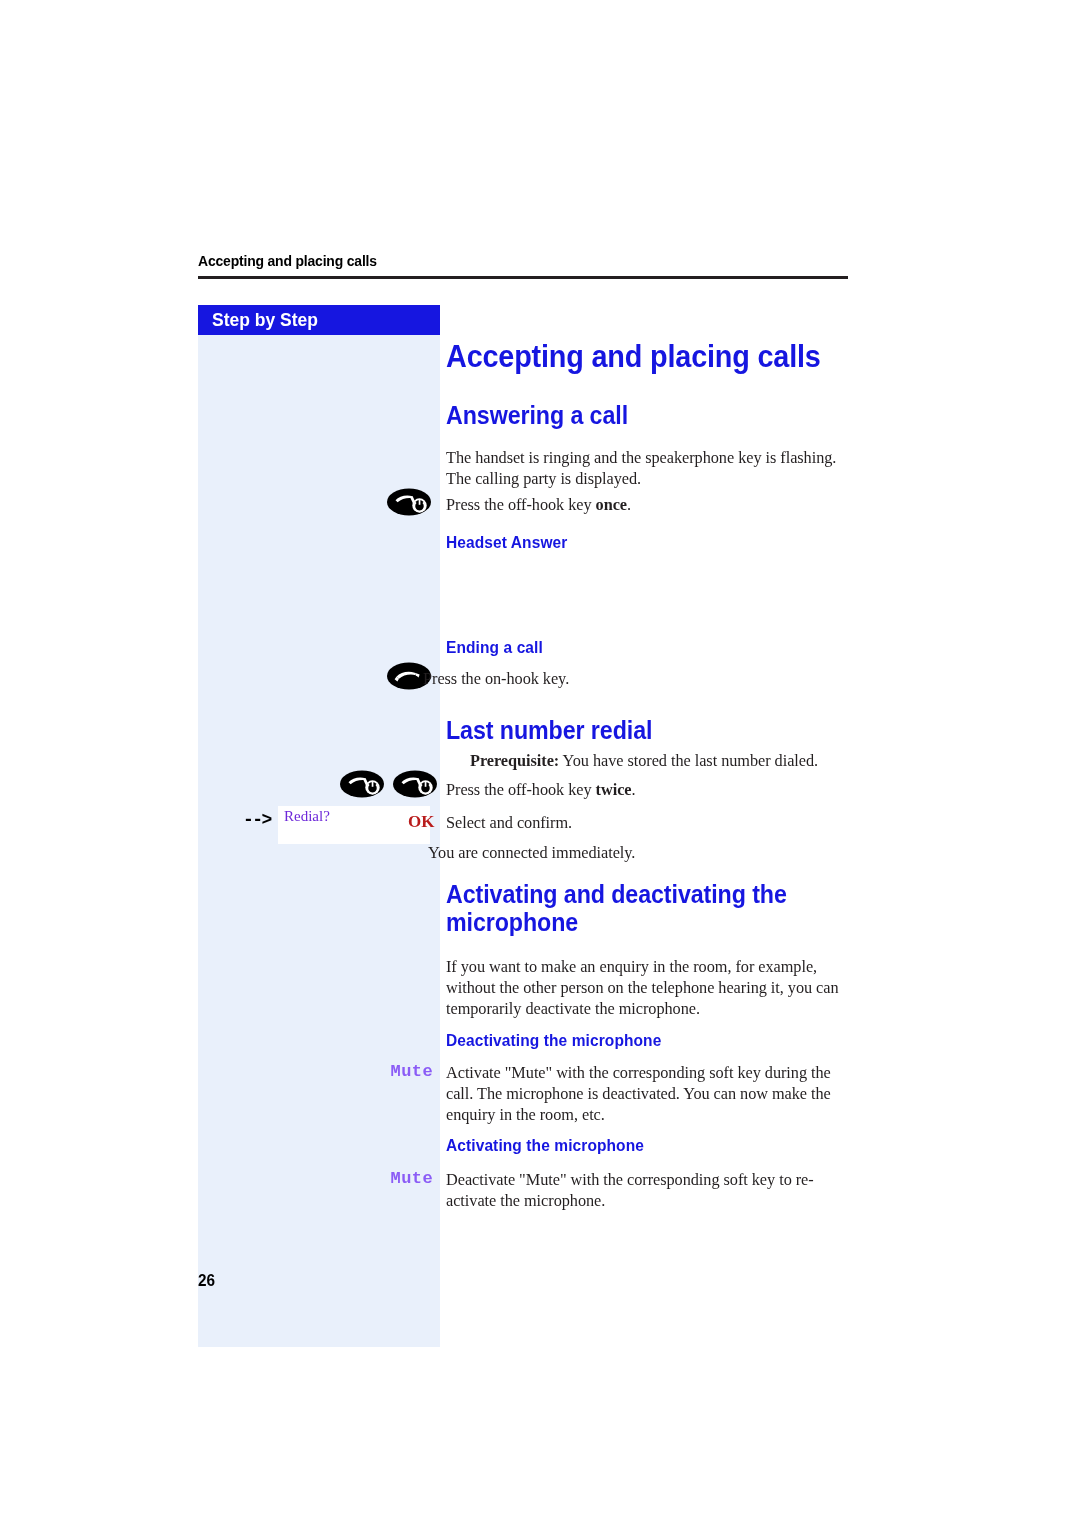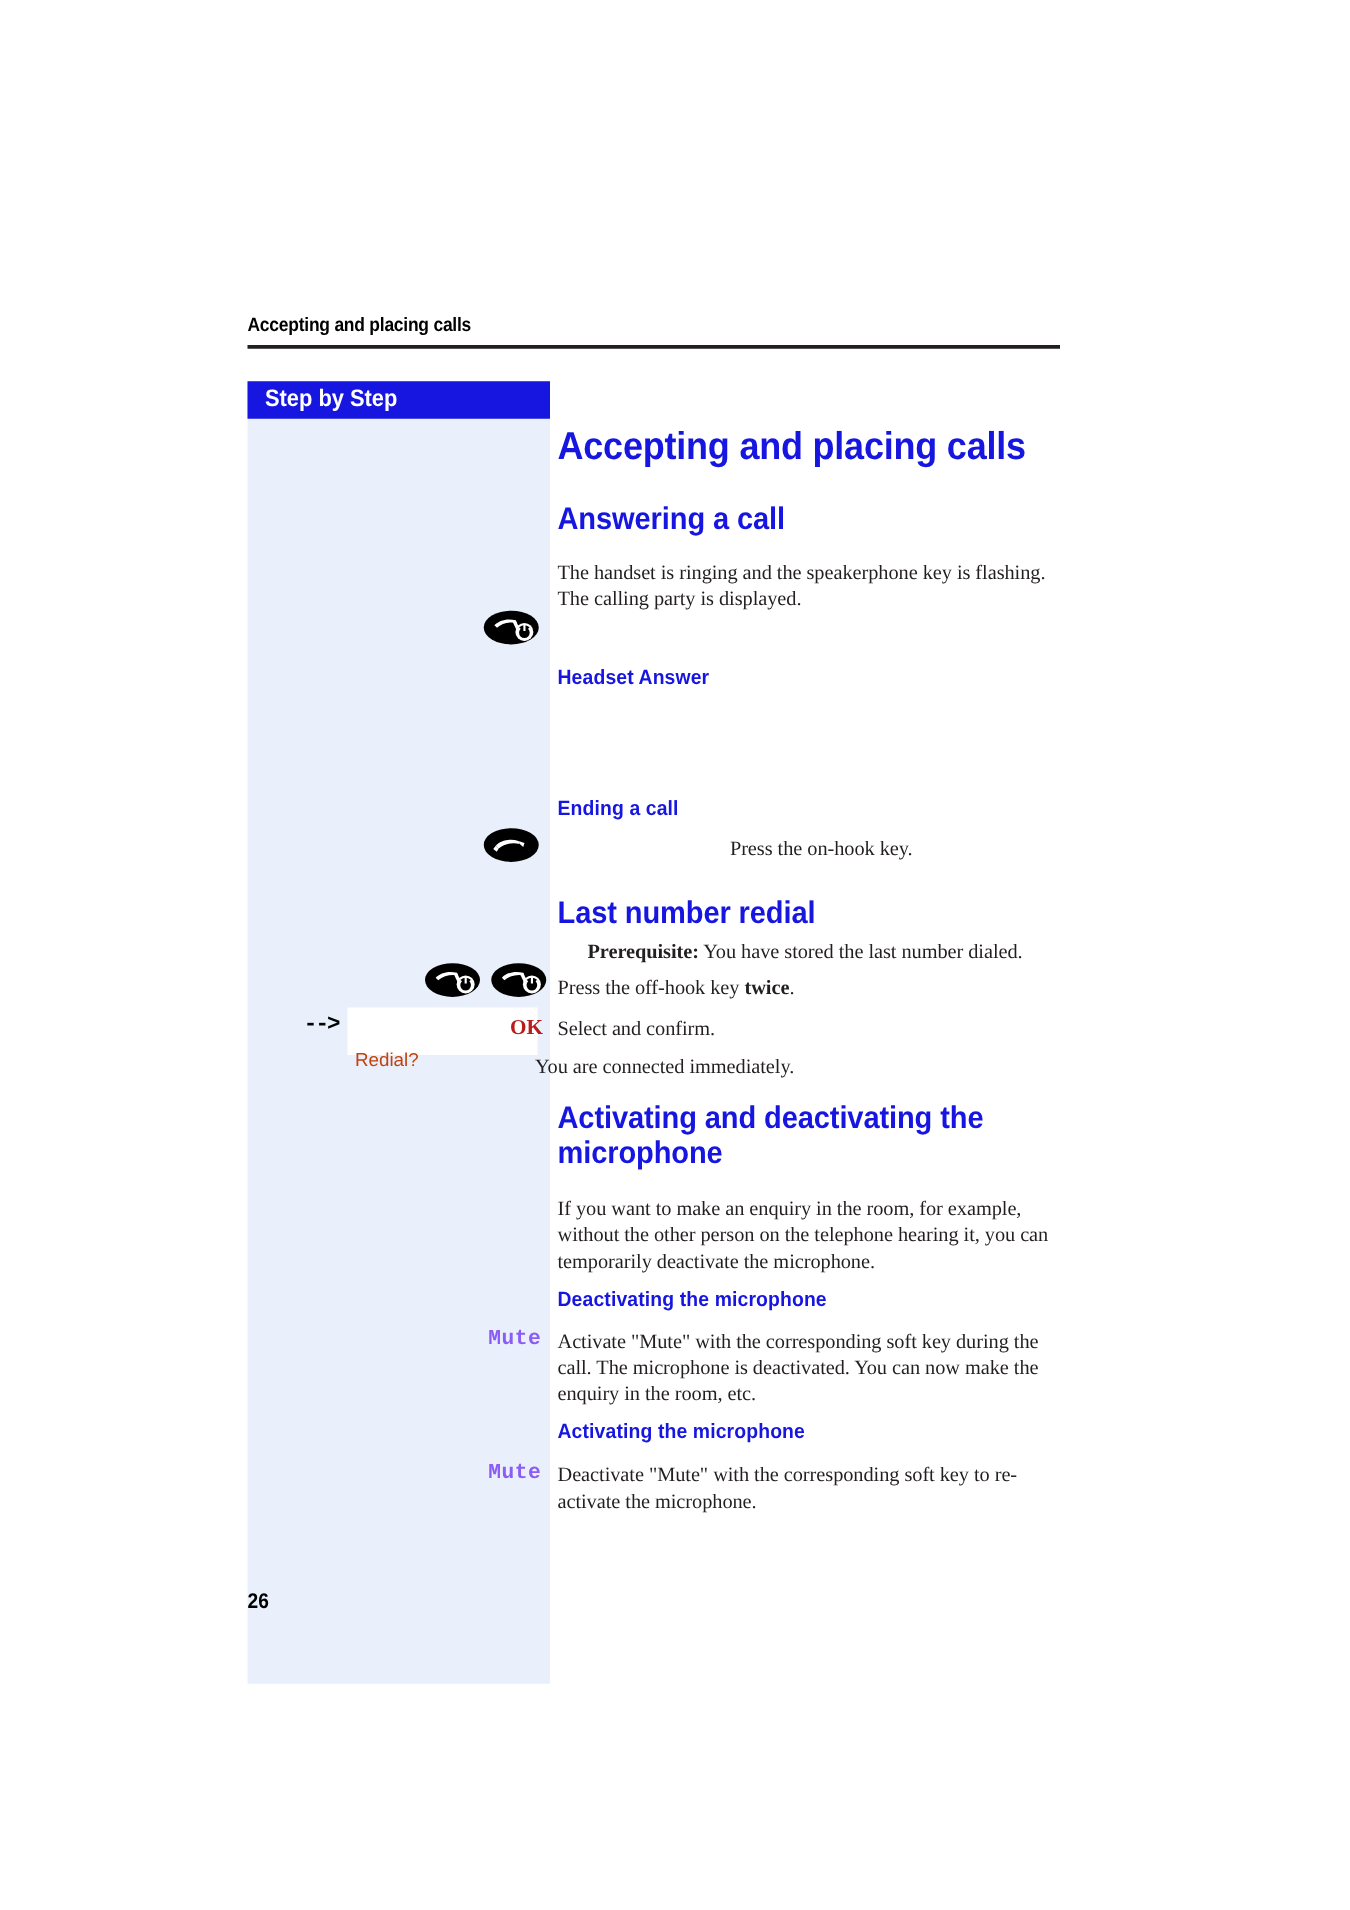--- a/index.html
+++ b/index.html
@@ -139,25 +139,24 @@
   
   .display-box {
     position: absolute;
     background: #ffffff;
     border: 0;
   }
   .display-box-label {
     position: absolute;
     left: 6px;
     top: 2px;
-    font-family: Liberation Sans, sans-serif;
+    font-family: Liberation Serif, serif;
     font-size: 15px;
-    color: #c2410c;
-    white-space: nowrap;
-    margin-top: 32px;
+    color: #6d28d9;
+    white-space: nowrap;
   }
   .arrow-glyph {
     position: absolute;
     font-family: "Liberation Mono", monospace;
     font-size: 18px;
     font-weight: bold;
     color: #000000;
     letter-spacing: -1.5px;
     white-space: nowrap;
   }
@@ -218,35 +217,38 @@
     <svg viewBox="0 0 46 30" xmlns="http://www.w3.org/2000/svg">
       <ellipse cx="23" cy="15" rx="22" ry="13.5" fill="#000000"></ellipse>
       <path d="M9.5 13.2 C13 9.2, 20 7.4, 26.5 9.2 L27.6 11.4 C22 10.2, 15.6 11.6, 11.6 15.2 Z" fill="#ffffff"></path>
       <path d="M26.5 9.2 L29.6 15.6 L27.0 16.6 L24.2 10.6 Z" fill="#ffffff"></path>
       <circle cx="33.5" cy="18.5" r="7.2" fill="#ffffff"></circle>
       <circle cx="33.5" cy="18.5" r="5.4" fill="#000000"></circle>
       <path d="M29.9 15.4 A5.2 5.2 0 1 0 37.1 15.4" stroke="#ffffff" stroke-width="1.9" fill="none"></path>
       <rect x="32.7" y="12.6" width="1.7" height="5.2" fill="#ffffff"></rect>
     </svg>
   </div>
+  <p class="doc-p blk" style="left:446px; top:494px; width:398px;">
+    <span>Press the off-hook key </span><span class="bold-run">once</span><span>.</span>
+  </p>
 
   <h3 class="doc-h3 blk" style="left:446px; top:533px;">Headset Answer</h3>
 
 
   <h3 class="doc-h3 blk" style="left:446px; top:638px;">Ending a call</h3>
 
   <div class="keyicon" style="left:386px; top:661px;">
     <svg viewBox="0 0 46 30" xmlns="http://www.w3.org/2000/svg">
       <ellipse cx="23" cy="15" rx="22" ry="13.5" fill="#000000"></ellipse>
       <path d="M10.6 15.6 C14.4 11.4, 22.0 9.6, 28.8 11.8 L29.8 14.2 C24.0 12.6, 17.2 14.0, 13.0 17.8 Z" fill="#ffffff"></path>
       <path d="M10.6 15.6 L13.0 17.8 L11.4 20.4 L8.6 18.2 Z" fill="#ffffff"></path>
       <path d="M28.8 11.8 L29.8 14.2 L32.6 16.6 L33.6 13.4 Z" fill="#ffffff"></path>
     </svg>
   </div>
-  <p class="doc-p blk" style="left:458px; top:668px; width:398px;text-align:center;">Press the on-hook key.</p>
+  <p class="doc-p blk" style="left:423px; top:668px; width:398px;">Press the on-hook key.</p>
 
   <h2 class="doc-h2 blk" style="left:446px; top:716px; width:410px;">Last number redial</h2>
 
   <p class="doc-p blk" style="left:470px; top:750px; width:404px;">
     <span class="bold-run">Prerequisite:</span><span> You have stored the last number dialed.</span>
   </p>
 
   <div class="keyicon" style="left:339px; top:769px;">
     <svg viewBox="0 0 46 30" xmlns="http://www.w3.org/2000/svg">
       <ellipse cx="23" cy="15" rx="22" ry="13.5" fill="#000000"></ellipse>

